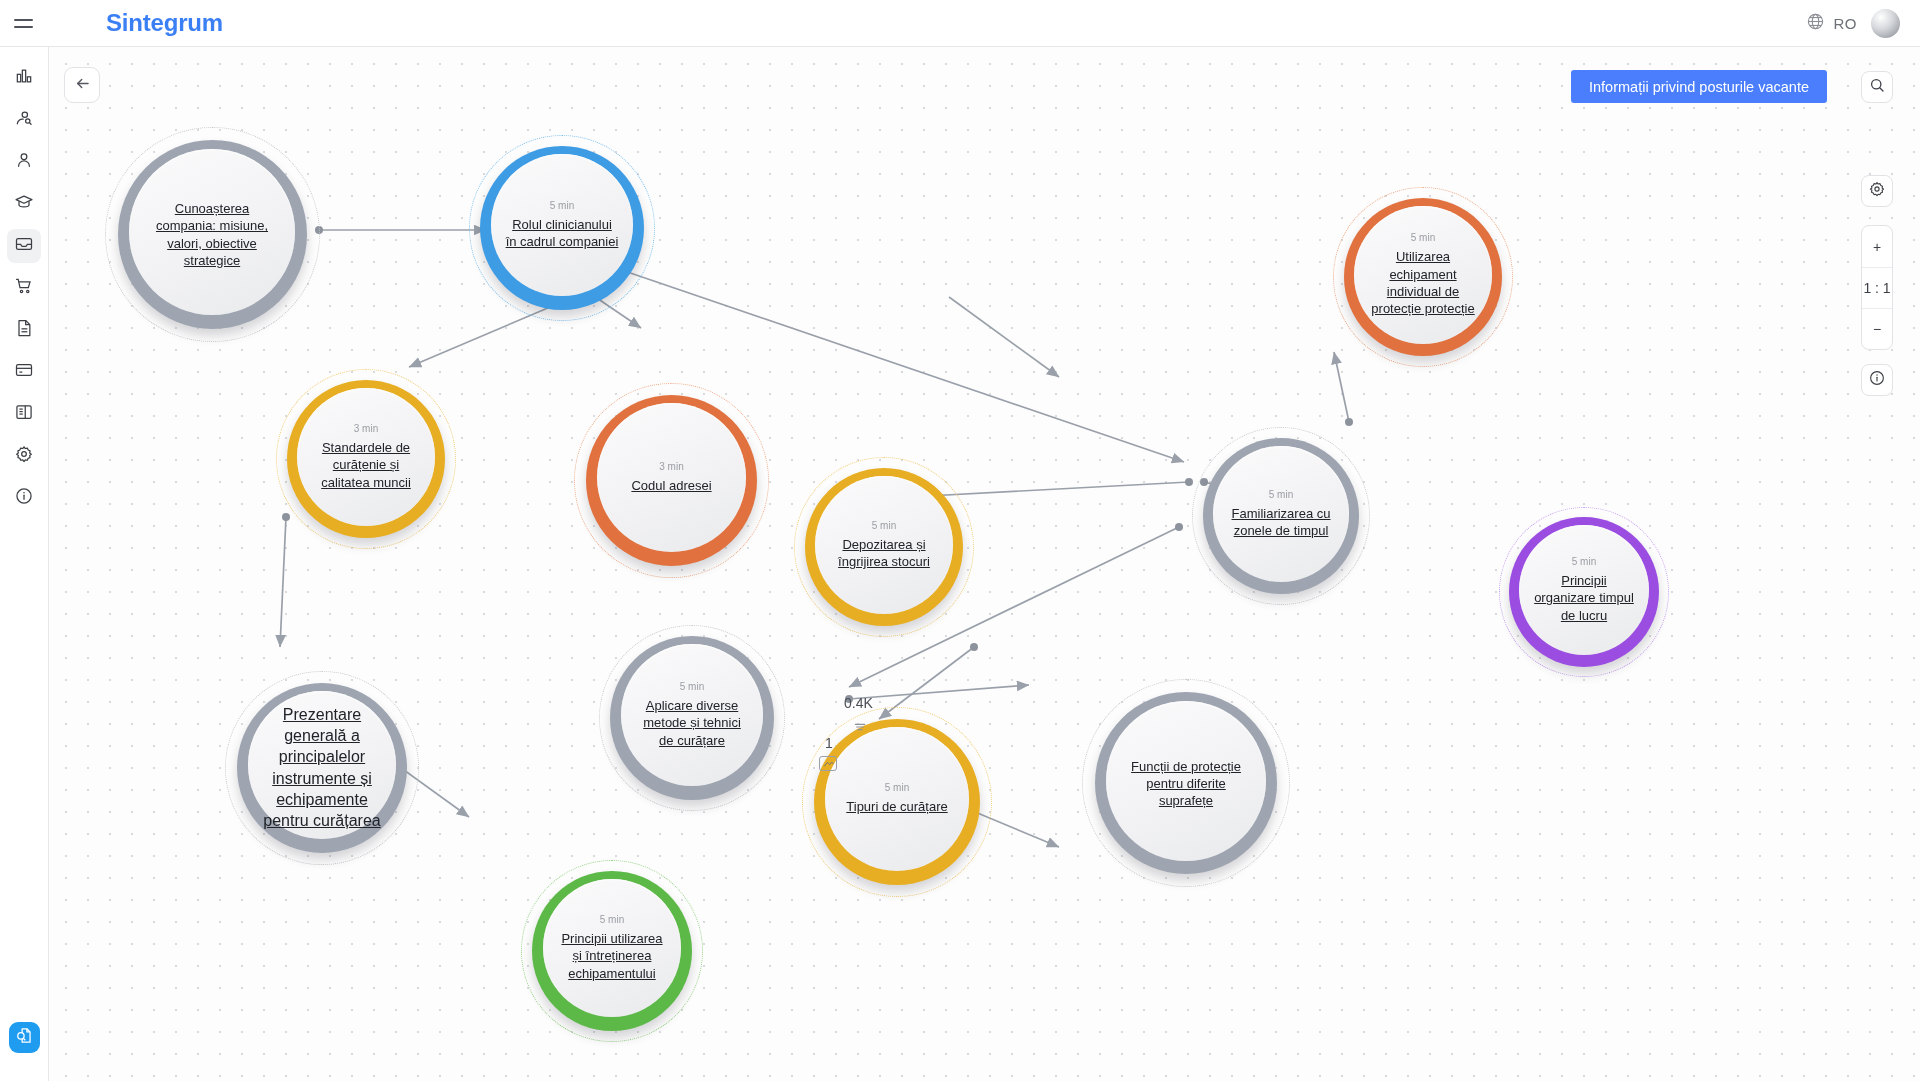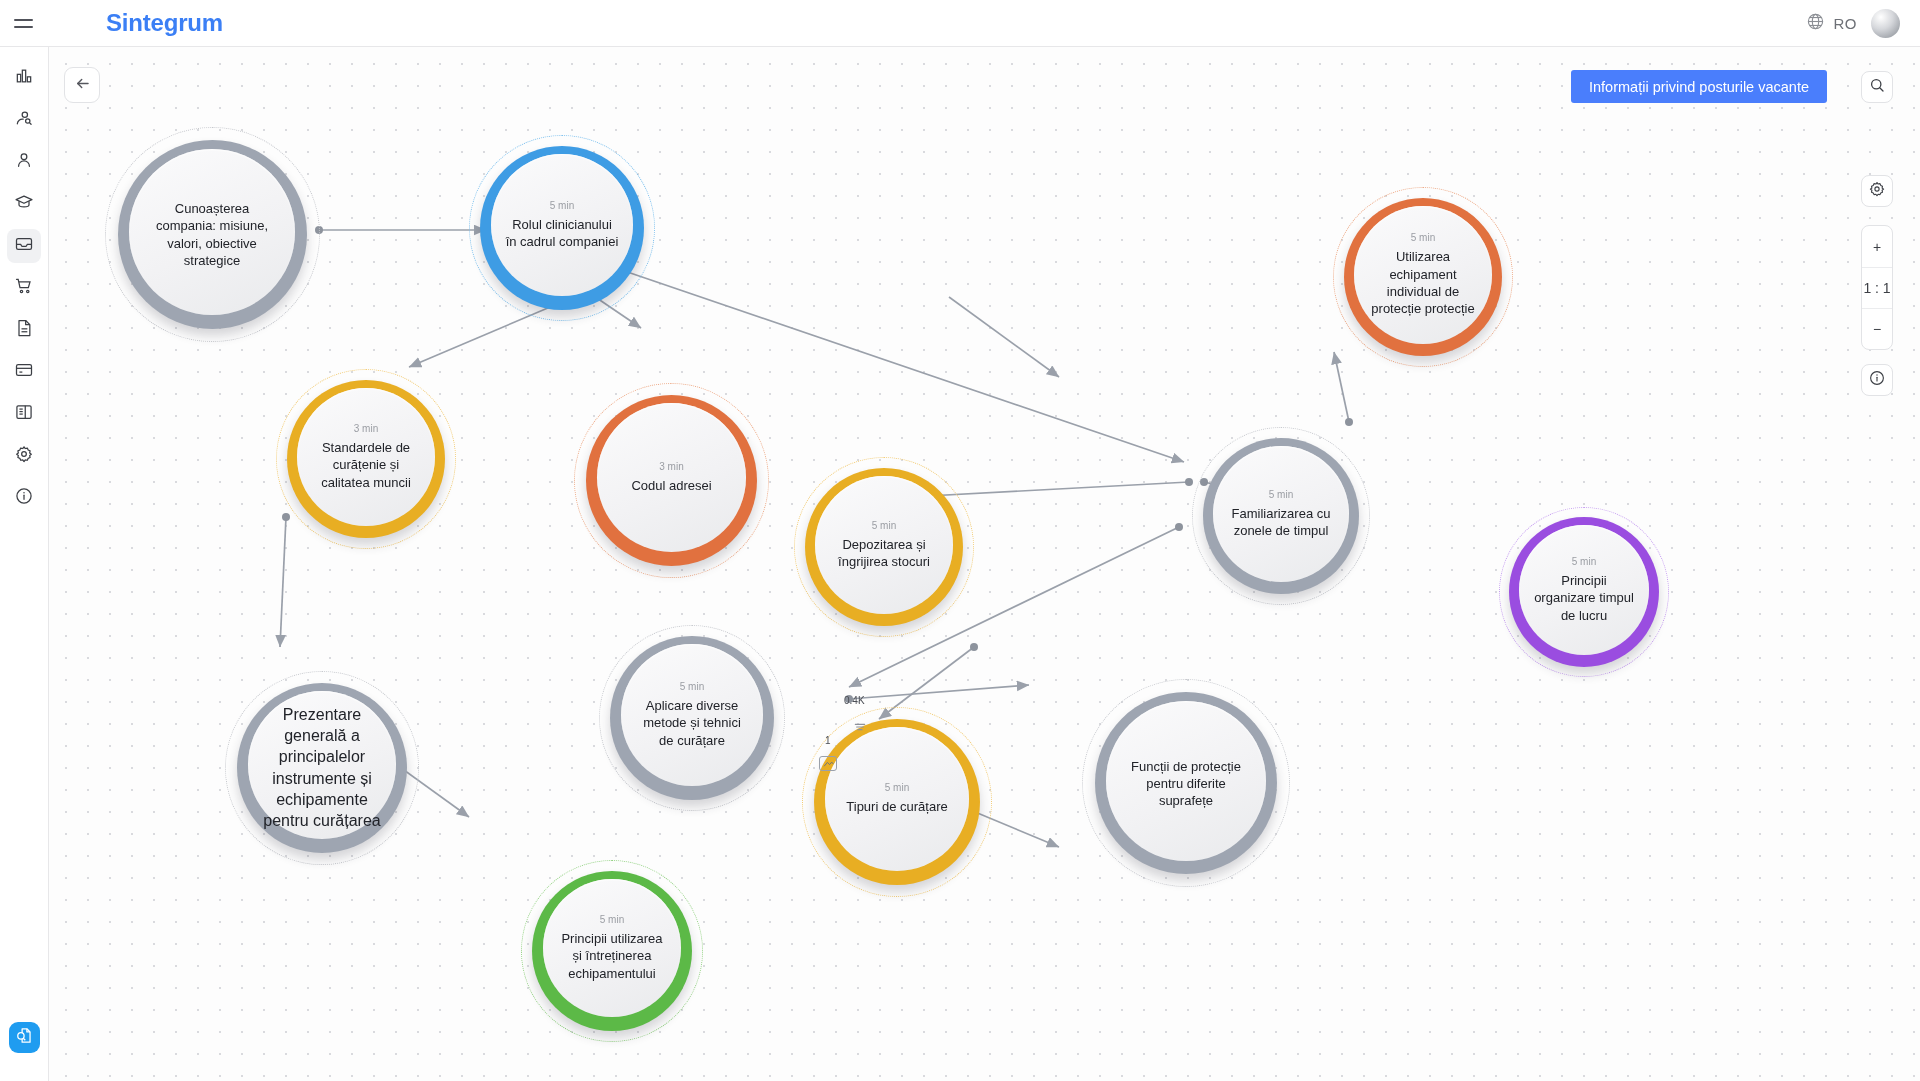--- a/index.html
+++ b/index.html
@@ -116,24 +116,24 @@
     position:absolute; border-radius:50%;
     box-shadow: 0 7px 11px rgba(40,45,60,0.19);
   }
   .disc {
     position:absolute; border-radius:50%;
     background: linear-gradient(155deg, #fbfbfc 0%, #f2f2f4 55%, #e9eaec 100%);
     display:flex; flex-direction:column; align-items:center; justify-content:center;
     text-align:center; box-shadow: inset 0 1px 2px rgba(255,255,255,.9);
   }
   .dur { font-size: 10px; color: #9a9da3; margin-bottom: 5px; }
-  .ttl { font-size: 13px; color: #212329; line-height: 1.33; padding: 0 14px; }
+  .ttl { font-size: 13px; color: #212329; line-height: 1.33; padding: 0 14px; text-decoration: underline; }
 
   .edge-label {
-    position:absolute; font-size: 10px; color:#4b4e55;
+    position:absolute; font-size: 14px; color:#4b4e55;
   }
   .edge-icon {
     position:absolute; display:flex; align-items:center; justify-content:center;
   }
   svg.wires { position:absolute; left:0; top:0; width:1871px; height:1034px; pointer-events:none; }
 </style>
 </head>
 <body>
 
 <div class="topbar">

